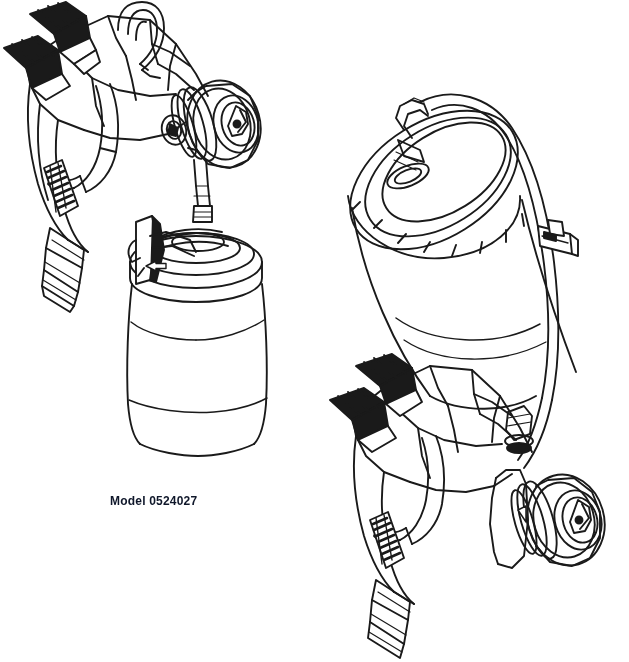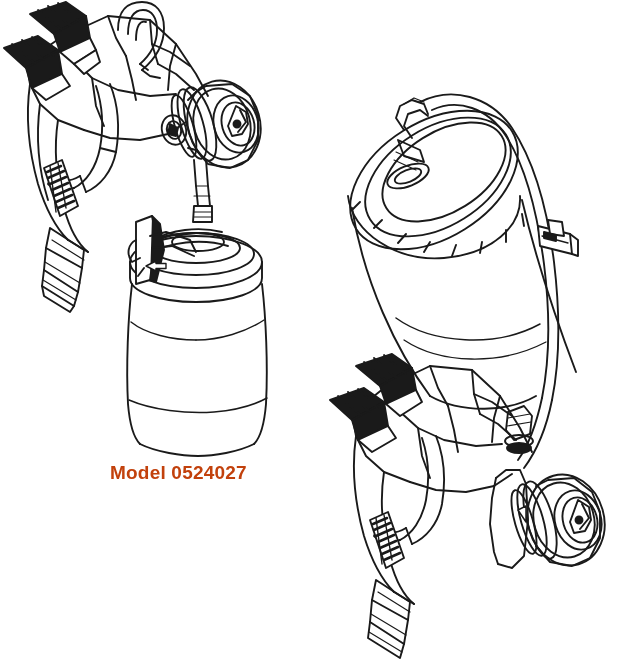--- a/index.html
+++ b/index.html
@@ -19,24 +19,25 @@
     position: absolute;
     left: 0;
     top: 0;
     width: 629px;
     height: 662px;
   }
   .caption {
     position: absolute;
     font-family: "Liberation Sans", sans-serif;
     font-weight: bold;
-    font-size: 19px;
+    font-size: 12px;
     letter-spacing: 0.2px;
-    color: #c2410c;
+    color: #0f172a;
     white-space: nowrap;
+    margin-top: 32px;
   }
   #caption-siphon { left: 110px; top: 462px; }
   #caption-gravity { left: 443px; top: 621px; }
 </style>
 </head>
 <body>
 
 <div id="page">
 
   <svg id="artwork" viewBox="0 0 629 662" xmlns="http://www.w3.org/2000/svg">

